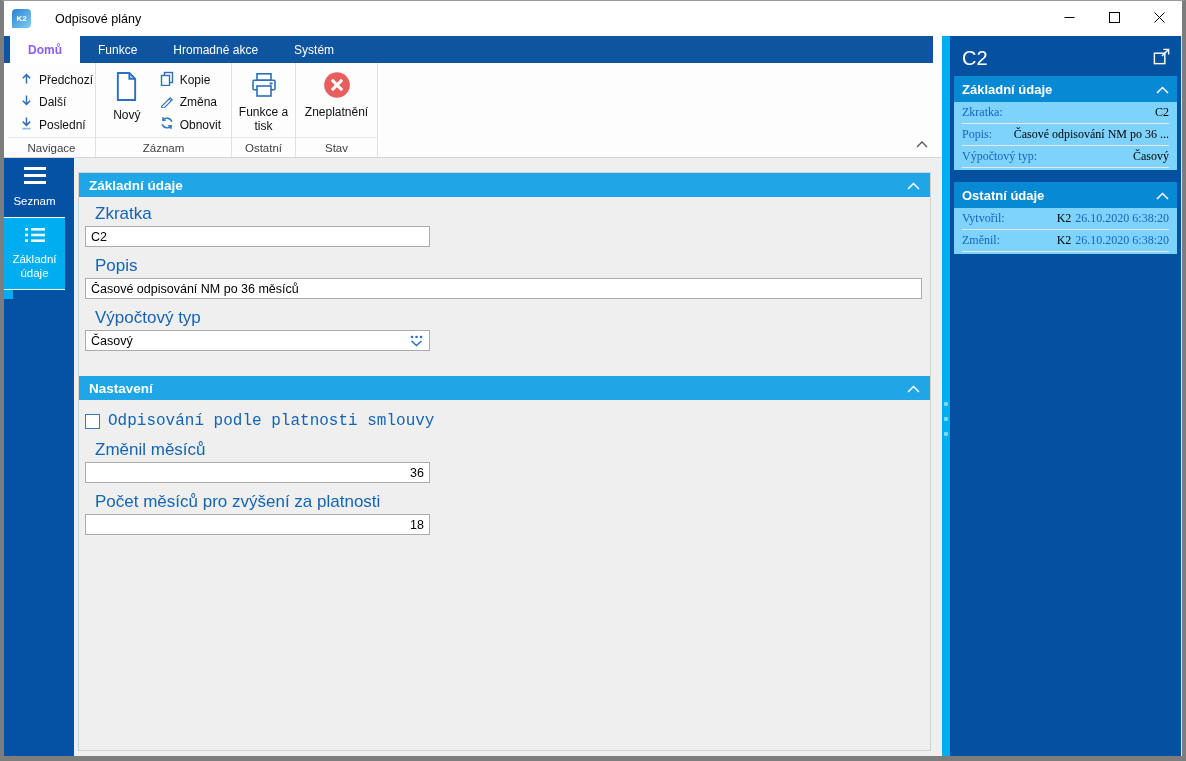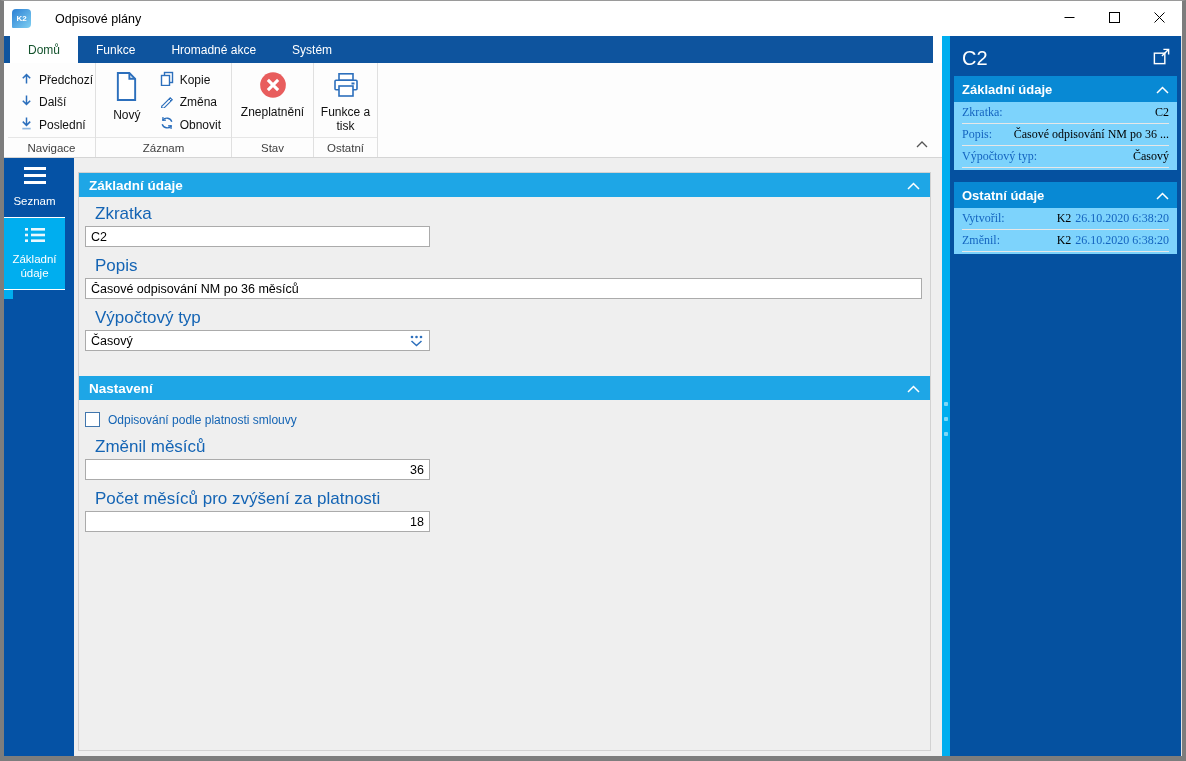--- a/index.html
+++ b/index.html
@@ -22,21 +22,21 @@
   .win-controls{ margin-left:auto; display:flex; height:100%; }
   .win-btn{ width:45px; height:100%; display:flex; align-items:center; justify-content:center; background:transparent; border:none; cursor:pointer; }
 
   
   .content-row{ flex:1 1 auto; display:flex; min-height:0; }
   .left-col{ width:938px; display:flex; flex-direction:column; background:#fff; }
 
   
   .tabbar{ height:27px; background:#0e549e; width:calc(100% - 9px); display:flex; align-items:stretch; padding-left:6px; }
   .tab{ padding:0 18px; display:flex; align-items:center; font-size:12px; color:#fff; cursor:pointer; }
-  .tab.active{ background:#fff; color:#14532d; }
+  .tab.active{ background:#fff; color:#8b5cf6;font-weight:bold; }
 
   
   .ribbon{ height:95px; background:#fdfdfd; border-bottom:1px solid #d5d5d5; display:flex; position:relative; padding-left:4px; }
   .rgroup{ display:flex; flex-direction:column; border-right:1px solid #e0e0e0; }
   .rgroup-body{ flex:1 1 auto; display:flex; padding:4px 4px 0 4px; }
   .rgroup-label{ flex:0 0 20px; border-top:1px solid #e6e6e6; text-align:center; font-size:11.5px; color:#404040; display:flex; align-items:center; justify-content:center; }
   .navcol{ display:flex; flex-direction:column; justify-content:space-between; padding:2px 4px; }
   .navitem{ display:flex; align-items:center; gap:6px; font-size:12px; color:#111; height:21px; cursor:pointer; background:none; border:none; padding:0 4px; }
   .bigbtn{ width:58px; display:flex; flex-direction:column; align-items:center; justify-content:flex-start; gap:3px; padding-top:4px; background:none; border:none; font-size:12px; color:#111; cursor:pointer; text-align:center; line-height:1.15; }
   .smallcol{ display:flex; flex-direction:column; justify-content:space-between; padding:2px 2px; }
@@ -60,21 +60,21 @@
   .field-label{ font-size:17px; color:#1464b4; margin:0 0 2px 10px; display:block; }
   .tinput{ display:block; width:345px; height:21px; border:1px solid #ababab; background:#fff; font-family:"Liberation Sans",sans-serif; font-size:12.5px; color:#000; padding:0 5px; }
   .tinput.wide{ width:837px; }
   .tinput.num{ text-align:right; }
   .dropdown{ width:345px; height:21px; border:1px solid #ababab; background:#fff; font-size:12.5px; color:#000; padding:0 5px; display:flex; align-items:center; cursor:pointer; }
   .dropdown .dd-icon{ margin-left:auto; display:flex; align-items:center; }
 
   .gap16{ height:16px; }
   .check-row{ display:flex; align-items:center; gap:8px; margin:12px 0 10px 6px; cursor:pointer; }
   .checkbox{ width:15px; height:15px; border:1px solid #4176ad; background:#fff; }
-  .check-label{ font-size:12px; color:#1464b4; }
+  .check-label{ font-size:16px; color:#1464b4;font-family:Liberation Mono, monospace; }
 
   
   .splitter{ width:8px; background:#00aeef; position:relative; flex:0 0 8px; cursor:col-resize; }
   .splitter .dots{ position:absolute; top:366px; left:50%; transform:translateX(-50%); display:flex; flex-direction:column; gap:11px; }
   .splitter .dots i{ width:4px; height:4px; background:#7fd8f7; border-radius:1px; }
 
   
   .panel{ width:232px; background:#0551a0; display:flex; flex-direction:column; flex:0 0 232px; border-right:1px solid #e4e4e4; }
   .panel-header{ height:40px; display:flex; align-items:center; padding:4px 10px 0 12px; }
   .panel-title{ color:#fff; font-size:20px; }
@@ -187,46 +187,46 @@
                       <path d="M2.5 9.5 A6 6 0 0 0 12.8 11.4" fill="none" stroke="#2c6fbc" stroke-width="1.6"></path>
                       <path d="M12.6 14.8 L12.8 11.1 L9.2 11.3" fill="none" stroke="#2c6fbc" stroke-width="1.4"></path>
                     </svg></span>
                 <span>Obnovit</span>
               </button>
             </div>
           </div>
           <div class="rgroup-label">Záznam</div>
         </div>
 
-        <div class="rgroup" style="width:82px">
-          <div class="rgroup-body" style="justify-content:center">
-            <button class="bigbtn" style="width:78px">
-              <span><svg width="28" height="28" viewBox="0 0 24 24">
-                    <circle cx="12" cy="12" r="11" fill="#e85d5d"></circle>
-                    <path d="M7.6 7.6 L16.4 16.4 M16.4 7.6 L7.6 16.4" stroke="#fff" stroke-width="2.6"></path>
-                  </svg></span>
-              <span>Zneplatnění</span>
-            </button>
-          </div>
-          <div class="rgroup-label">Stav</div>
-        </div>
-
         <div class="rgroup" style="width:64px">
           <div class="rgroup-body" style="justify-content:center">
             <button class="bigbtn" style="width:60px">
               <span><svg width="28" height="28" viewBox="0 0 28 28">
                     <rect x="7" y="2.8" width="14" height="6.5" fill="#fff" stroke="#2c6fbc" stroke-width="1.6"></rect>
                     <rect x="3" y="9.3" width="22" height="9.5" rx="1" fill="#fff" stroke="#2c6fbc" stroke-width="1.6"></rect>
                     <rect x="7" y="15" width="14" height="10" fill="#fff" stroke="#2c6fbc" stroke-width="1.6"></rect>
                     <rect x="19.5" y="11.5" width="3" height="2" fill="#2c6fbc"></rect>
                   </svg></span>
               <span>Funkce a tisk</span>
             </button>
           </div>
           <div class="rgroup-label">Ostatní</div>
+        </div>
+
+        <div class="rgroup" style="width:82px">
+          <div class="rgroup-body" style="justify-content:center">
+            <button class="bigbtn" style="width:78px">
+              <span><svg width="28" height="28" viewBox="0 0 24 24">
+                    <circle cx="12" cy="12" r="11" fill="#e85d5d"></circle>
+                    <path d="M7.6 7.6 L16.4 16.4 M16.4 7.6 L7.6 16.4" stroke="#fff" stroke-width="2.6"></path>
+                  </svg></span>
+              <span>Zneplatnění</span>
+            </button>
+          </div>
+          <div class="rgroup-label">Stav</div>
         </div>
 
         <button class="ribbon-collapse">
           <span><svg width="12" height="7">
                 <polyline points="1,6 6,1 11,6" fill="none" stroke="#555" stroke-width="1.3"></polyline>
               </svg></span>
         </button>
       </div>
 
       <div class="body-row">

